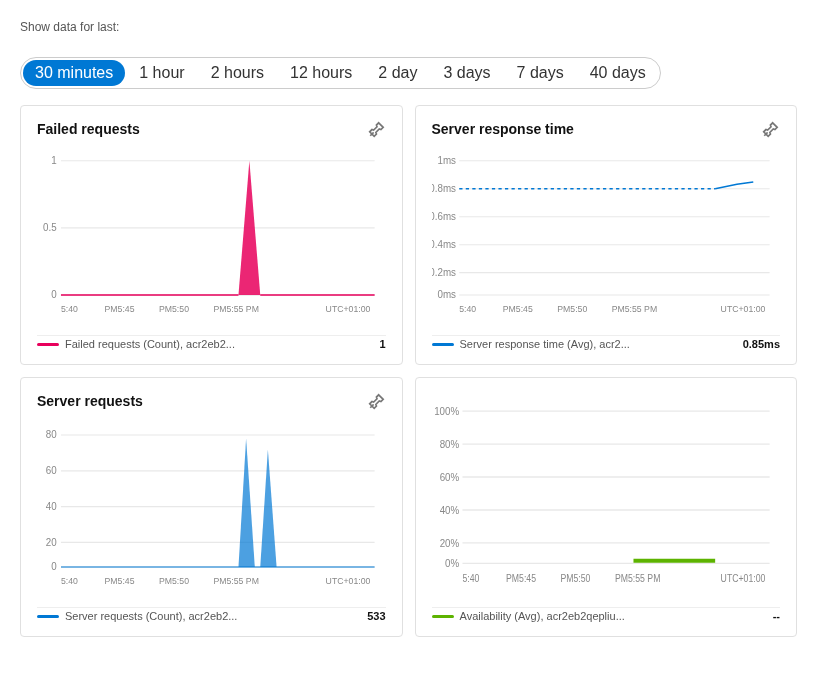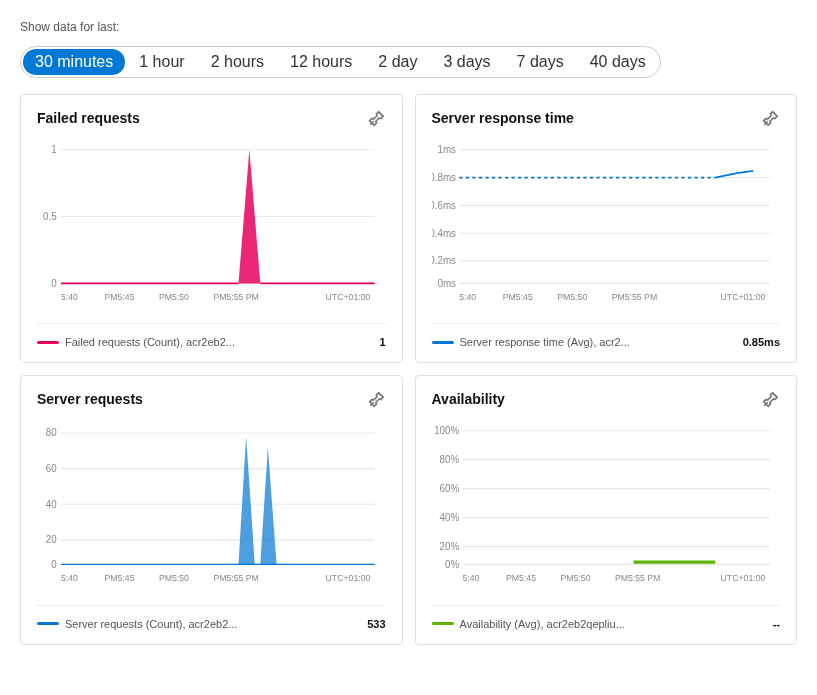--- a/index.html
+++ b/index.html
@@ -7,21 +7,21 @@
       font-family: 'Segoe UI', Arial, sans-serif;
       background: #fff;
       color: #333;
       padding: 20px;
       width: 817px;
       min-height: 695px;
     }
     .show-data-label {
       font-size: 12px;
       color: #555;
-      margin-bottom: 12px;
+      margin-bottom: 23px;
     }
     .time-filter-bar {
       display: flex;
       align-items: center;
       gap: 2px;
       margin-bottom: 16px;
       border: 1px solid #ccc;
       border-radius: 20px;
       display: inline-flex;
       padding: 2px;
@@ -77,21 +77,21 @@
       margin-bottom: 4px;
     }
     .chart-legend {
       display: flex;
       align-items: center;
       justify-content: space-between;
       font-size: 11px;
       color: #555;
       margin-top: 8px;
       border-top: 1px solid #eee;
-      padding-top: 12px;
+      padding-top: 2px;
     }
     .legend-left {
       display: flex;
       align-items: center;
       gap: 6px;
     }
     .legend-line {
       width: 22px;
       height: 3px;
       border-radius: 2px;
@@ -254,27 +254,20 @@
     <div class="chart-legend">
       <div class="legend-left">
         <div class="legend-line" style="background:#0078d4;"></div>
         <span>Server requests (Count), acr2eb2...</span>
       </div>
       <span class="legend-value">533</span>
     </div>
   </div>
 
   <div class="chart-card">
-    <div class="chart-card-header">
-      <span class="chart-title">Availability</span>
-      <svg class="pin-icon" viewBox="0 0 16 16" fill="none" stroke="#777" stroke-width="1.5">
-        <path d="M9.5 2.5l4 4-2 2-1.5-.5-3 3 .5 1.5-2 2-4-4 2-2 1.5.5 3-3-.5-1.5z"></path>
-        <line x1="2" y1="14" x2="5" y2="11"></line>
-      </svg>
-    </div>
     <div class="chart-area">
       <svg viewBox="0 0 320 160" preserveAspectRatio="none">
 
         <text x="25" y="18" font-size="9" fill="#888" text-anchor="end">100%</text>
         <text x="25" y="44" font-size="9" fill="#888" text-anchor="end">80%</text>
         <text x="25" y="70" font-size="9" fill="#888" text-anchor="end">60%</text>
         <text x="25" y="96" font-size="9" fill="#888" text-anchor="end">40%</text>
         <text x="25" y="122" font-size="9" fill="#888" text-anchor="end">20%</text>
         <text x="25" y="138" font-size="9" fill="#888" text-anchor="end">0%</text>
 

